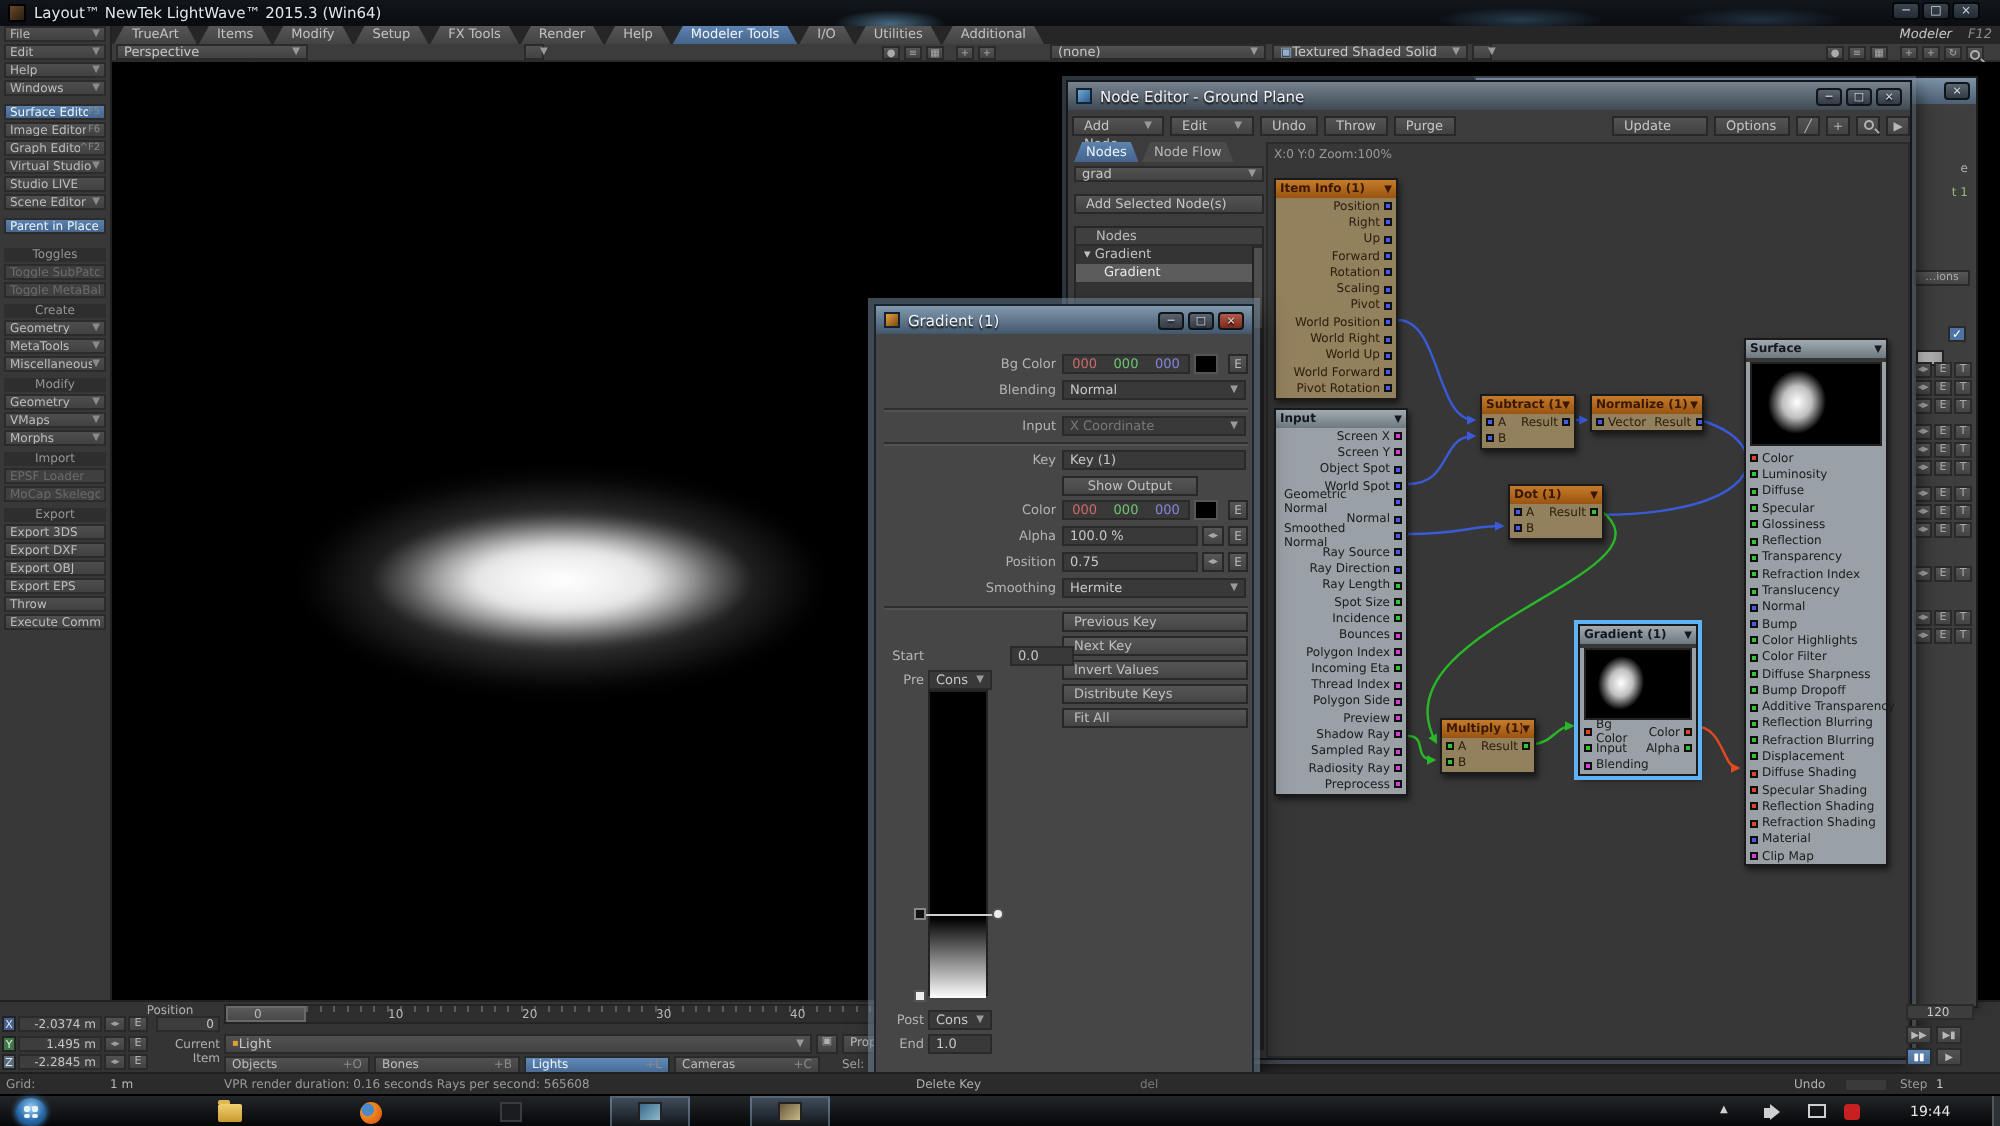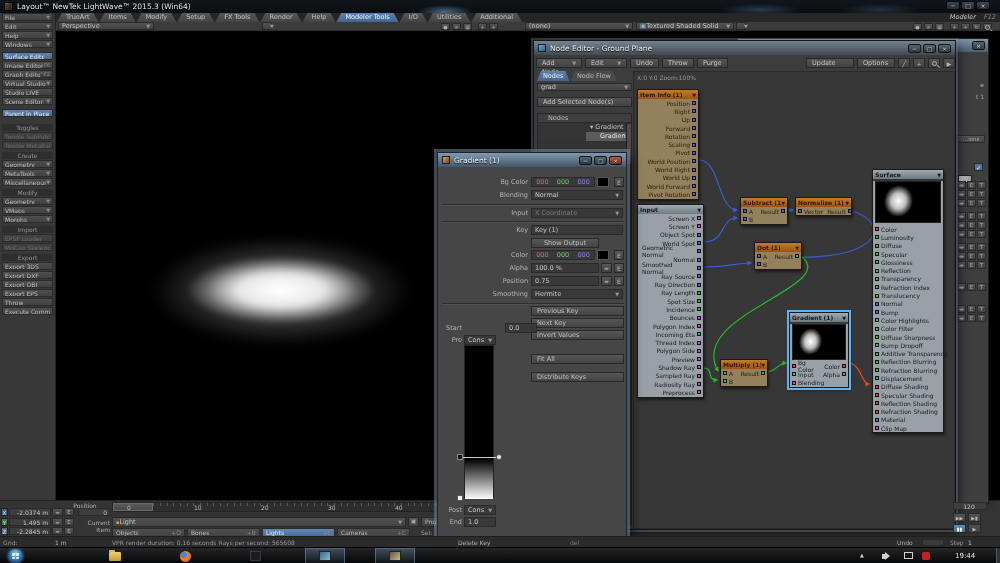--- a/index.html
+++ b/index.html
@@ -83,21 +83,21 @@
     font-size:6.5px;line-height:9px;padding:0 5px;}
   .ne-ico{width:12px;height:10px;background:linear-gradient(#535353,#424242);border:1px solid #282828;
     color:#b8b8b8;font-size:6px;line-height:9px;text-align:center;}
   #ne-left{left:3px;top:30px;width:95px;height:456px;}
   .ne-tab{position:absolute;height:10px;font-size:6.5px;line-height:10px;padding:0 6px;
     background:#4a4a4a;color:#bbb;clip-path:polygon(4px 0,calc(100% - 4px) 0,100% 100%,0 100%);}
   .ne-tab.active{background:linear-gradient(#5d83b0,#44648c);color:#eef4fa;}
   #ne-list{position:absolute;left:0;top:42px;width:95px;height:412px;background:#343434;border:1px solid #272727;}
   #ne-list-hdr{height:9px;background:#3f3f3f;border-bottom:1px solid #2a2a2a;font-size:6.5px;
     line-height:9px;padding-left:10px;color:#bdbdbd;}
-  .tree-row{height:9px;font-size:6.5px;line-height:9px;padding-left:4px;color:#c0c0c0;margin-left:48px;}
+  .tree-row{height:9px;font-size:6.5px;line-height:9px;padding-left:4px;color:#c0c0c0;}
   .tree-row.child{padding-left:14px;background:#5c5c5c;color:#e8e8e8;}
   #ne-scroll{position:absolute;right:0;top:9px;width:5px;height:402px;background:#2c2c2c;border-left:1px solid #222;}
   #ne-scroll .thumb{position:absolute;left:0;top:1px;width:4px;height:40px;background:#4e4e4e;}
   #ne-canvas{left:99px;top:30px;width:322px;height:458px;background:#373737;border:1px solid #2a2a2a;overflow:hidden;}
   #ne-status{left:3px;top:2px;font-size:6px;color:#9a9a9a;}
 
   
   .node{position:absolute;border:1px solid #1a1a1a;box-shadow:1px 2px 3px rgba(0,0,0,.55);font-size:6px;}
   .node .nt{height:9px;display:flex;align-items:center;padding:0 2px;font-weight:bold;font-size:6px;}
   .node .nt .nt-dd{margin-left:auto;font-size:5px;}
@@ -1003,21 +1003,21 @@
       <div class="gd-field gd-dd dd">
           <span>Hermite</span>
           <span class="arr">▼</span>
         </div>
     </div>
     <div class="gd-sep" style="top:150px;"></div>
     <div id="gd-btns">
         <div class="gd-kbtn" style="top: 153px;">Previous Key</div>
         <div class="gd-kbtn" style="top: 165px;">Next Key</div>
         <div class="gd-kbtn" style="top: 177px;">Invert Values</div>
-        <div class="gd-kbtn" style="top: 189px; margin-top: 30px;">Distribute Keys</div>
+        <div class="gd-kbtn" style="top: 189px;">Distribute Keys</div>
         <div class="gd-kbtn" style="top: 201px;">Fit All</div>
       </div>
 
     <div class="gd-row" style="top:170px;">
       <div class="gd-lbl" style="right:166px;">Start</div>
       <div class="gd-field" style="left:26px;width:32px;margin-left:41px;">0.0</div>
     </div>
     <div class="gd-row" style="top:182px;">
       <div class="gd-lbl" style="right:166px;">Pre</div>
       <div class="gd-field dd" style="left:26px;width:32px;">

